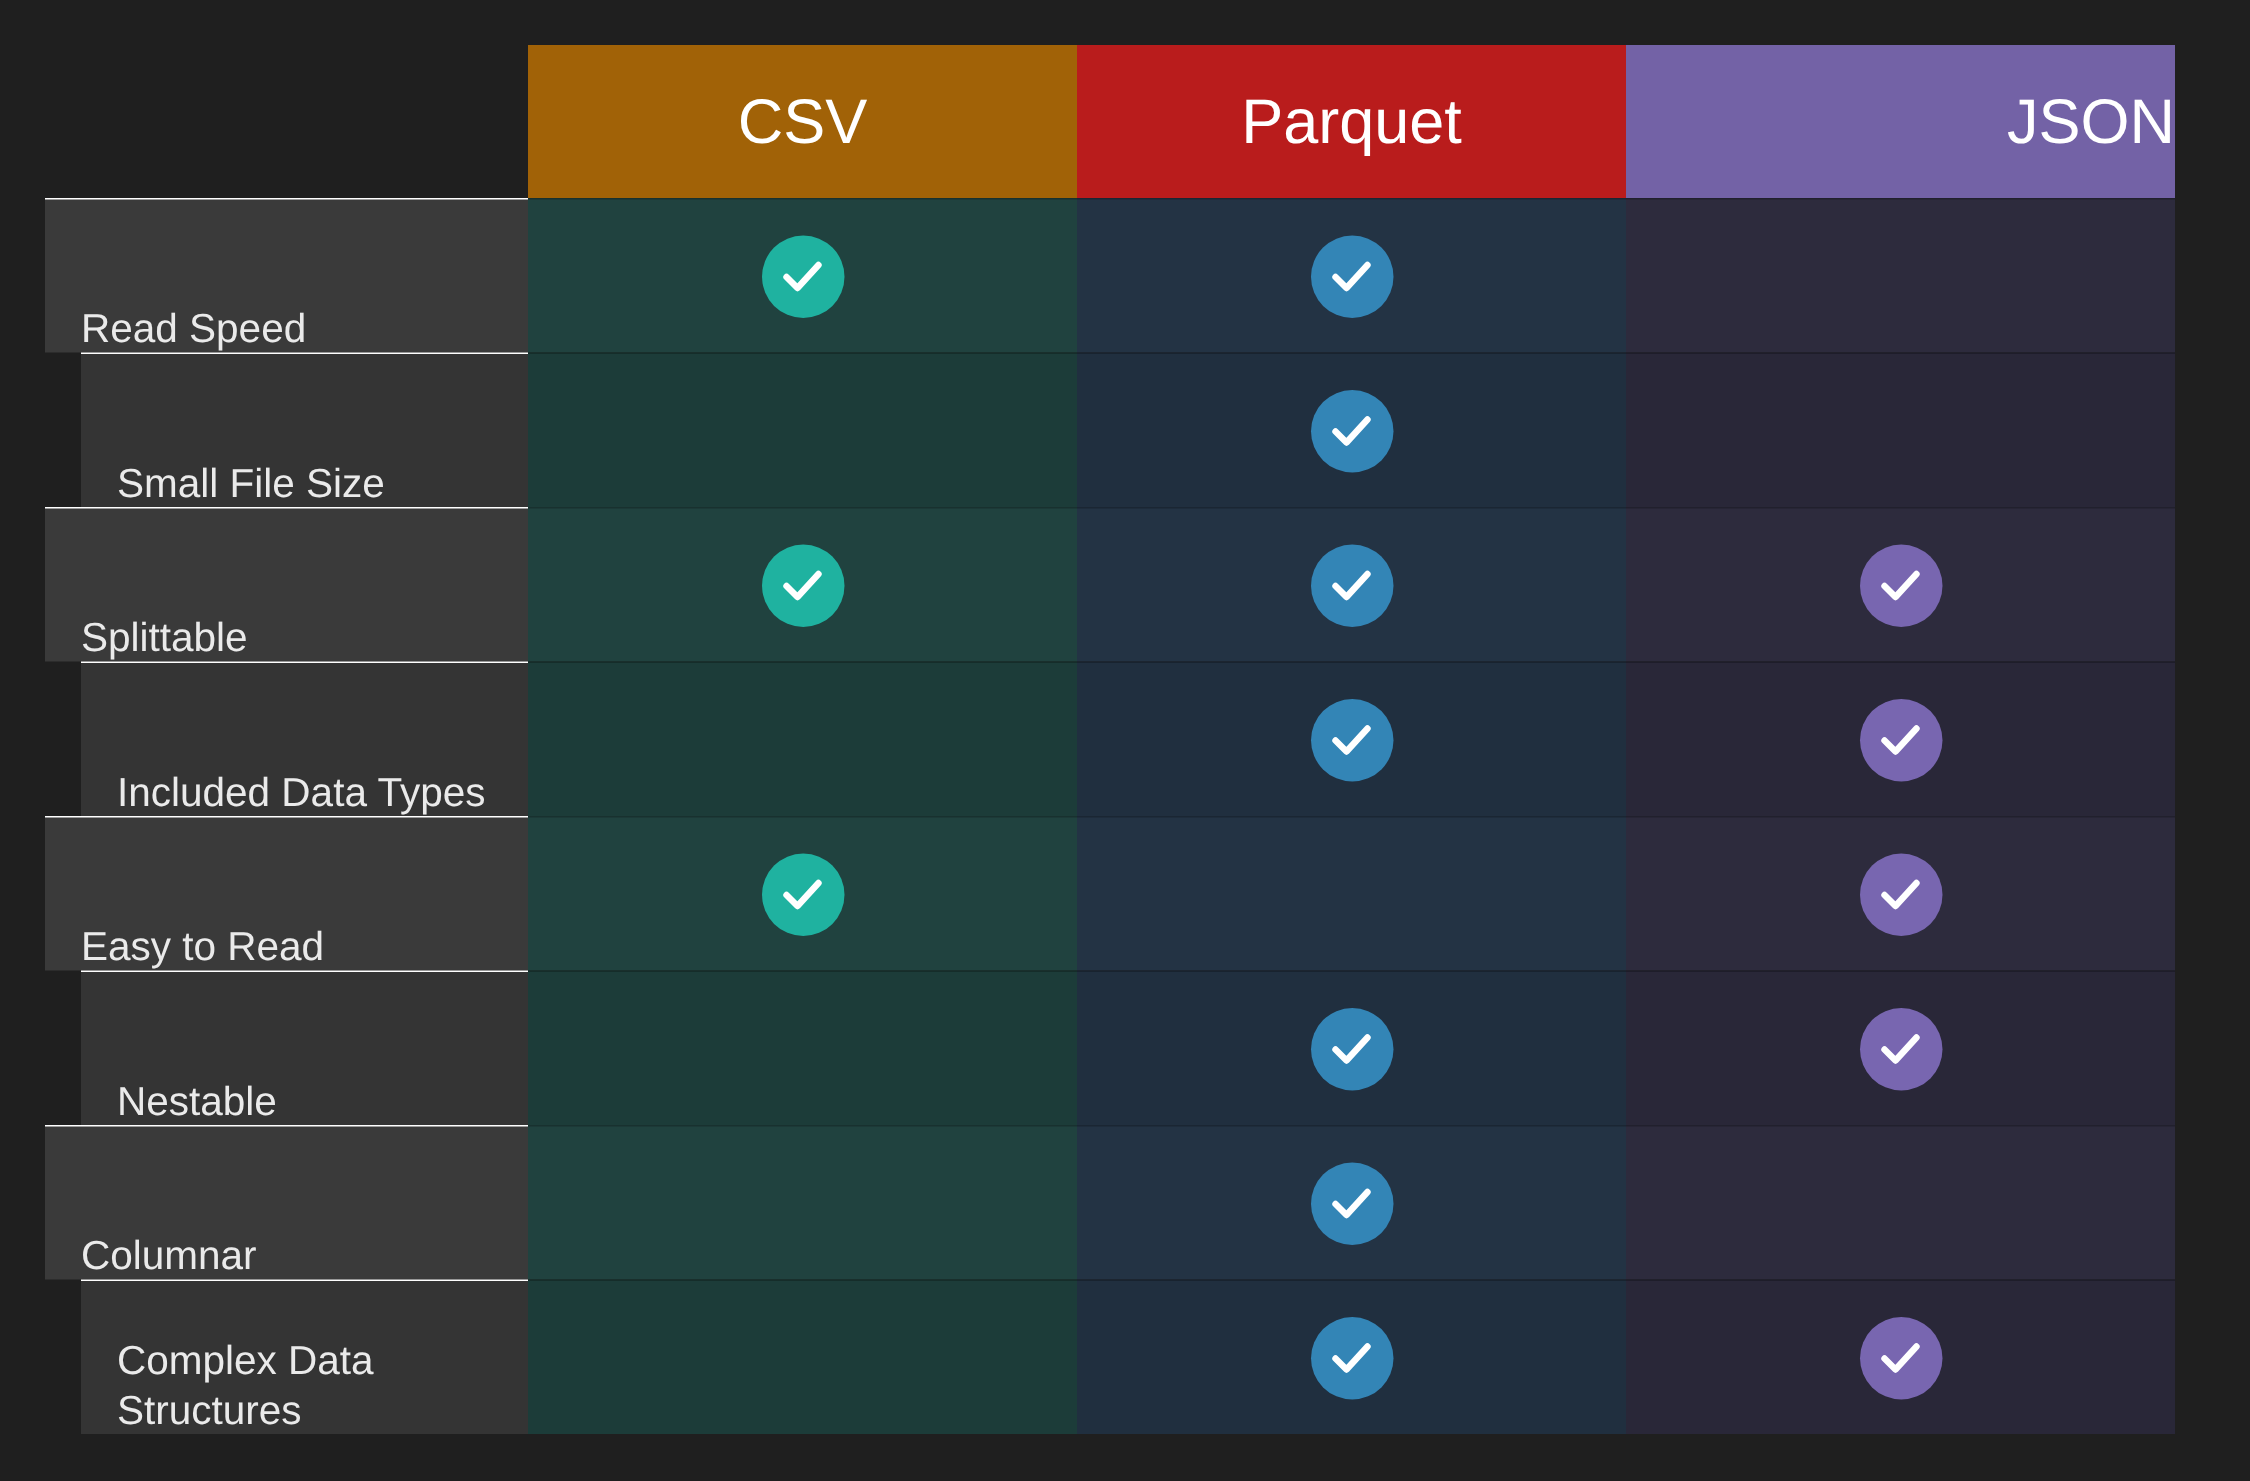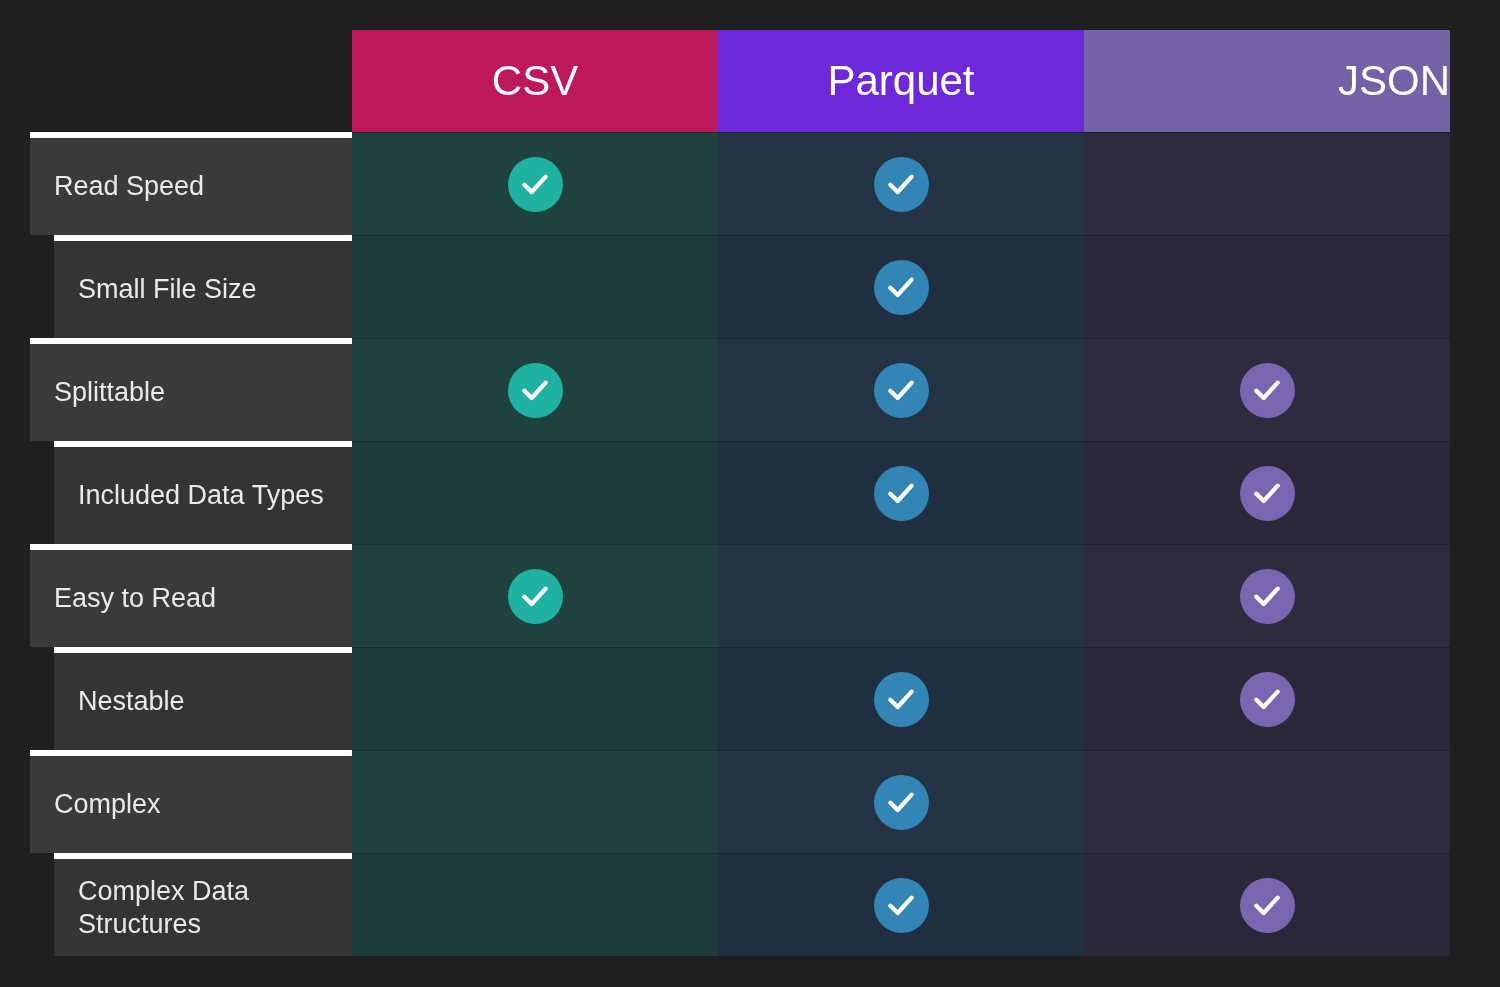--- a/index.html
+++ b/index.html
@@ -24,33 +24,33 @@
     }
     .header {
       height: 102px;
       display: flex;
       align-items: center;
       justify-content: center;
       color: #ffffff;
       font-size: 42px;
       font-weight: 300;
     }
-    .header-csv { background: #be185d; }
-    .header-parquet { background: #6d28d9; align-items: center; }
+    .header-csv { background: #a16207; }
+    .header-parquet { background: #b91c1c; align-items: center; }
     .header-json { background: #7362a6; justify-content: flex-end; }
     .row-label {
       height: 103px;
       display: flex;
-      align-items: center;
+      align-items: flex-end;
       padding-left: 24px;
       color: #eaeaea;
       font-size: 27px;
       font-weight: 300;
       background: #3a3a3a;
-      border-top: 6px solid #ffffff;
+      border-top: 1px solid #ffffff;
       line-height: 1.2;
     }
     .row-label.alt { background: #343434; margin-left: 24px; }
     .cell {
       height: 103px;
       display: flex;
       align-items: center;
       justify-content: center;
       border-top: 1px solid rgba(0,0,0,0.25);
     }
@@ -192,21 +192,21 @@
       </div>
     </div>
     <div class="cell cell-json alt">
       <div class="check check-json">
         <svg viewBox="0 0 24 24" fill="none" stroke="#ffffff" stroke-width="3.2" stroke-linecap="round" stroke-linejoin="round">
           <polyline points="4 12.5 9.5 18 20 6.5"></polyline>
         </svg>
       </div>
     </div>
     <div class="row-label">
-      <span>Complex</span>
+      <span>Columnar</span>
     </div>
     <div class="cell cell-csv"></div>
     <div class="cell cell-parquet">
       <div class="check check-parquet">
         <svg viewBox="0 0 24 24" fill="none" stroke="#ffffff" stroke-width="3.2" stroke-linecap="round" stroke-linejoin="round">
           <polyline points="4 12.5 9.5 18 20 6.5"></polyline>
         </svg>
       </div>
     </div>
     <div class="cell cell-json"></div>

